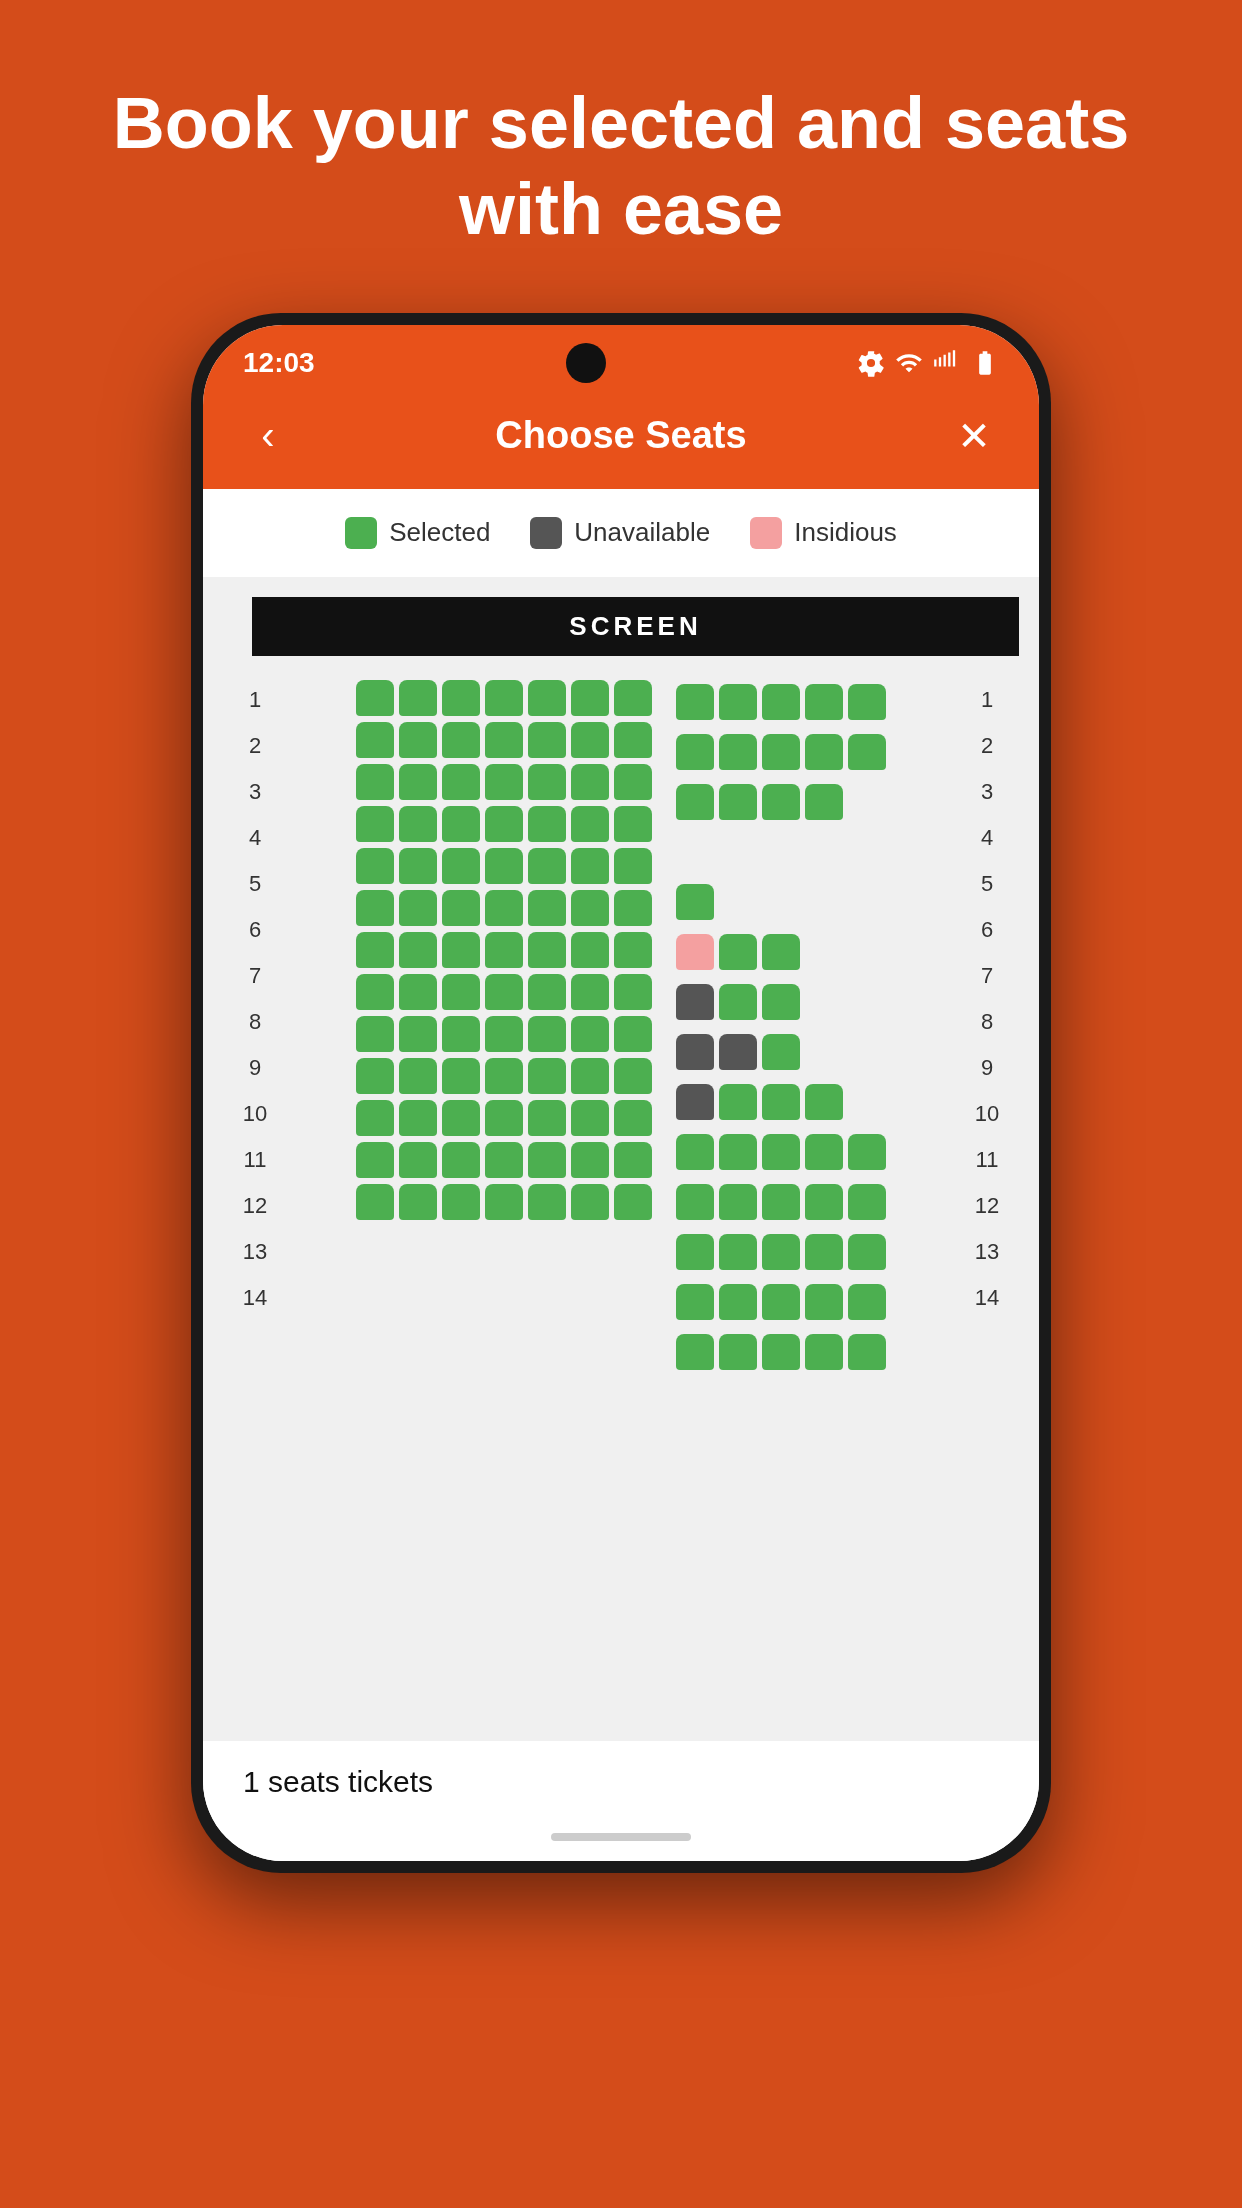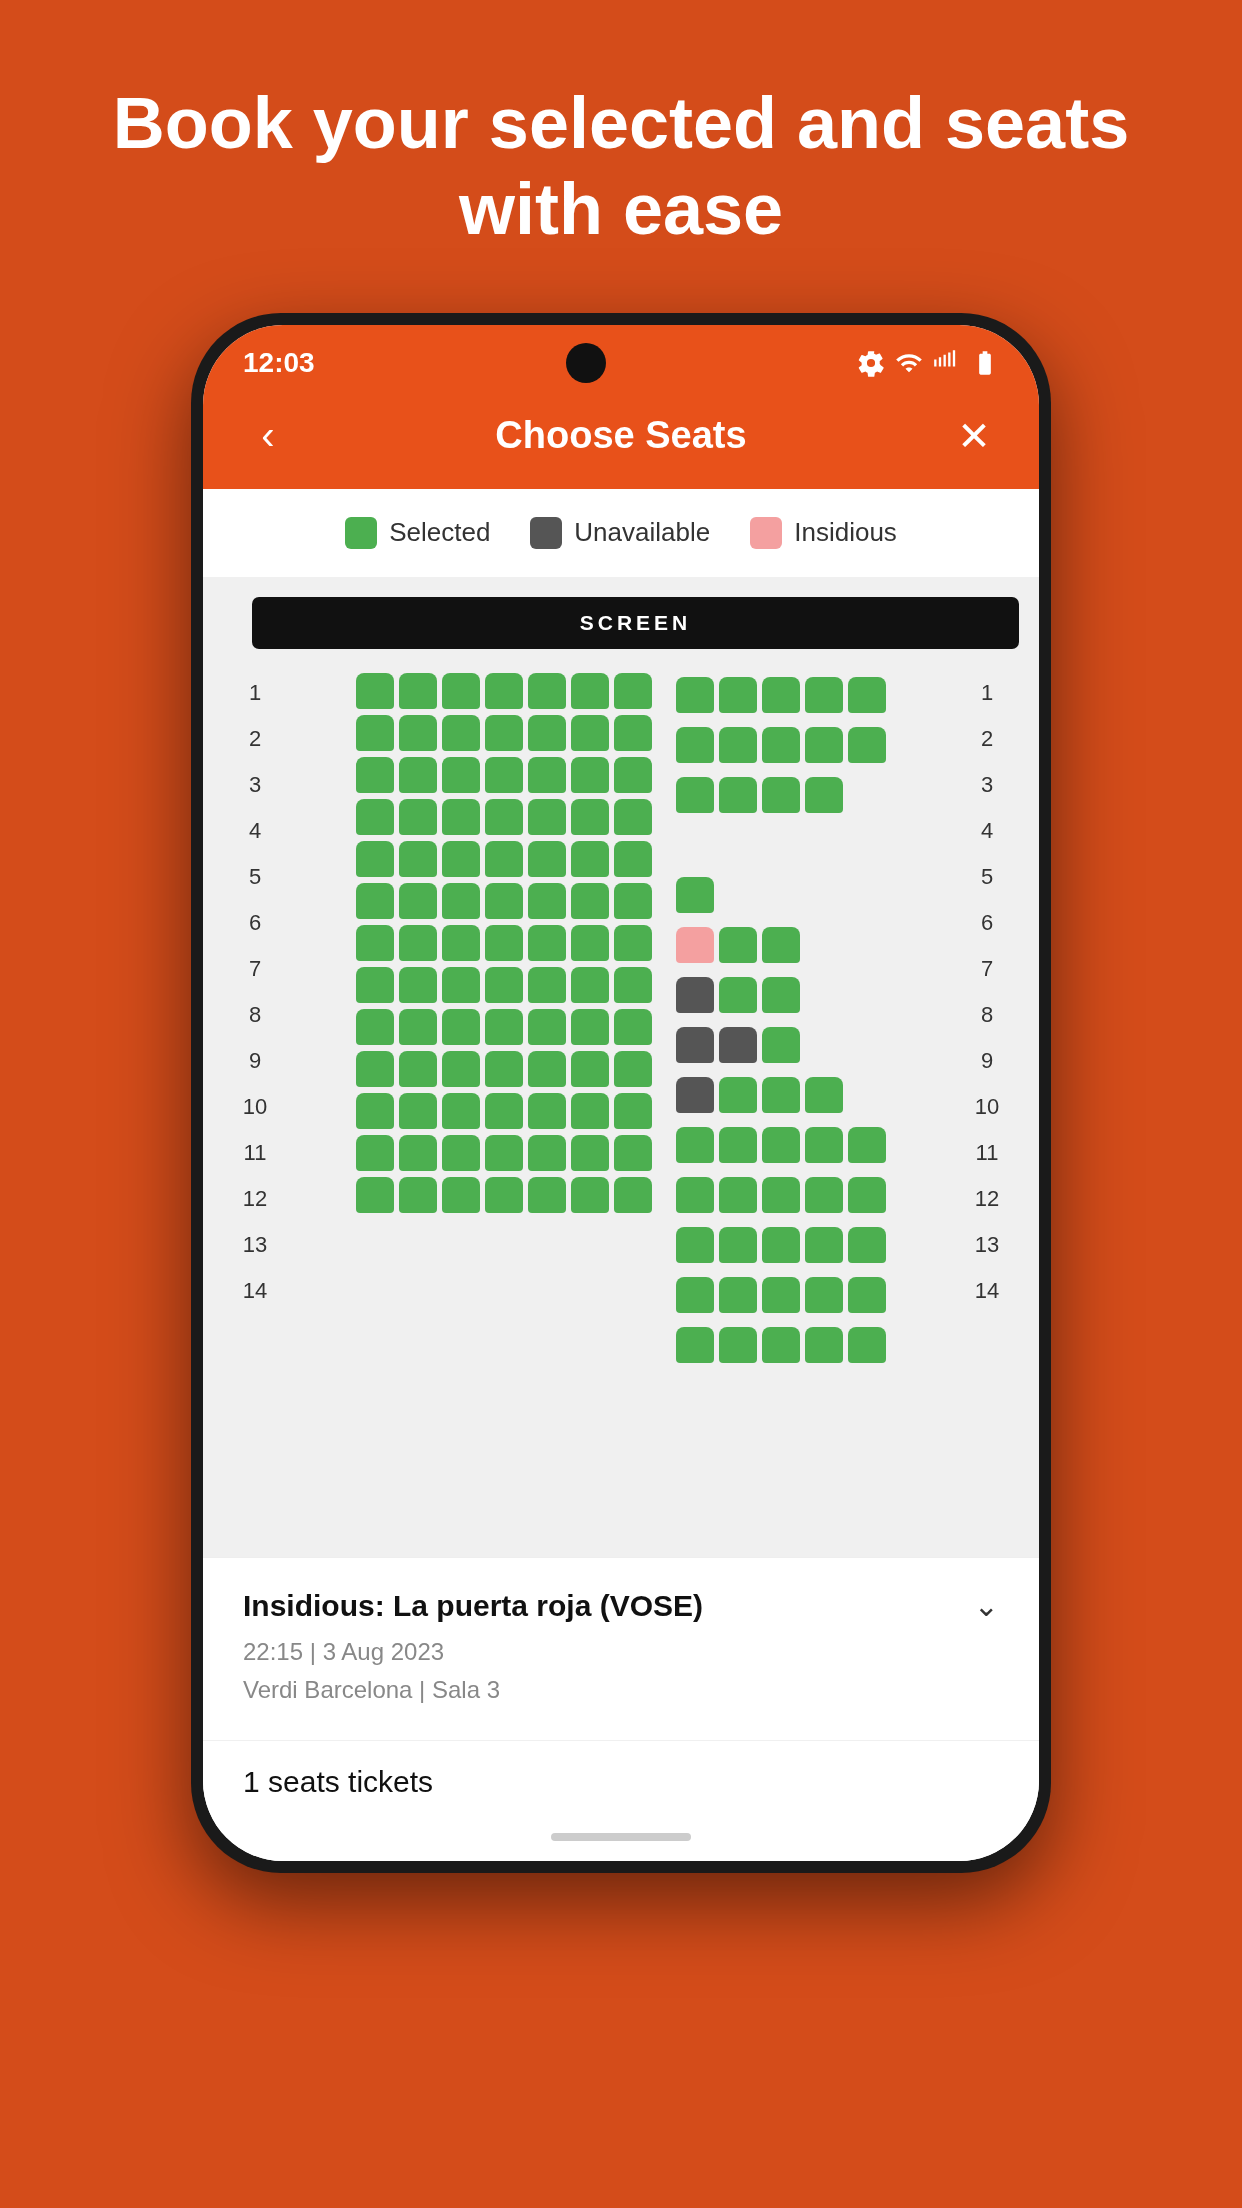--- a/index.html
+++ b/index.html
@@ -126,25 +126,25 @@
       flex: 1;
       padding: 20px 20px;
       overflow: hidden;
     }
 
     .screen-label {
       background: #111;
       color: white;
       text-align: center;
       padding: 14px;
-      font-size: 21px;
+      font-size: 26px;
       letter-spacing: 4px;
       font-weight: 700;
       margin-bottom: 24px;
-      border-radius: 7px;
+      border-radius: 0;
       margin-left: 29px;
     }
 
     .seats-container {
       display: flex;
       justify-content: space-between;
       padding: 0 10px;
     }
 
     .row-numbers-left, .row-numbers-right {
@@ -560,30 +560,20 @@
           <div class="row-number">9</div>
           <div class="row-number">10</div>
           <div class="row-number">11</div>
           <div class="row-number">12</div>
           <div class="row-number">13</div>
           <div class="row-number">14</div>
         </div>
       </div>
     </div>
 
-    <div class="bottom-info">
-      <div class="movie-title-row">
-        <span class="movie-title">Insidious: La puerta roja (VOSE)</span>
-        <span class="chevron-icon">⌄</span>
-      </div>
-      <div class="movie-details">
-        <div>22:15 | 3 Aug 2023</div>
-        <div>Verdi Barcelona | Sala 3</div>
-      </div>
-    </div>
 
     <div class="footer-bar">
       <span class="seats-selected-text">
         <span>1</span>&nbsp;<span>seats tickets</span>
       </span>
     </div>
 
     <div class="home-indicator">
       <div class="home-bar"></div>
     </div>

